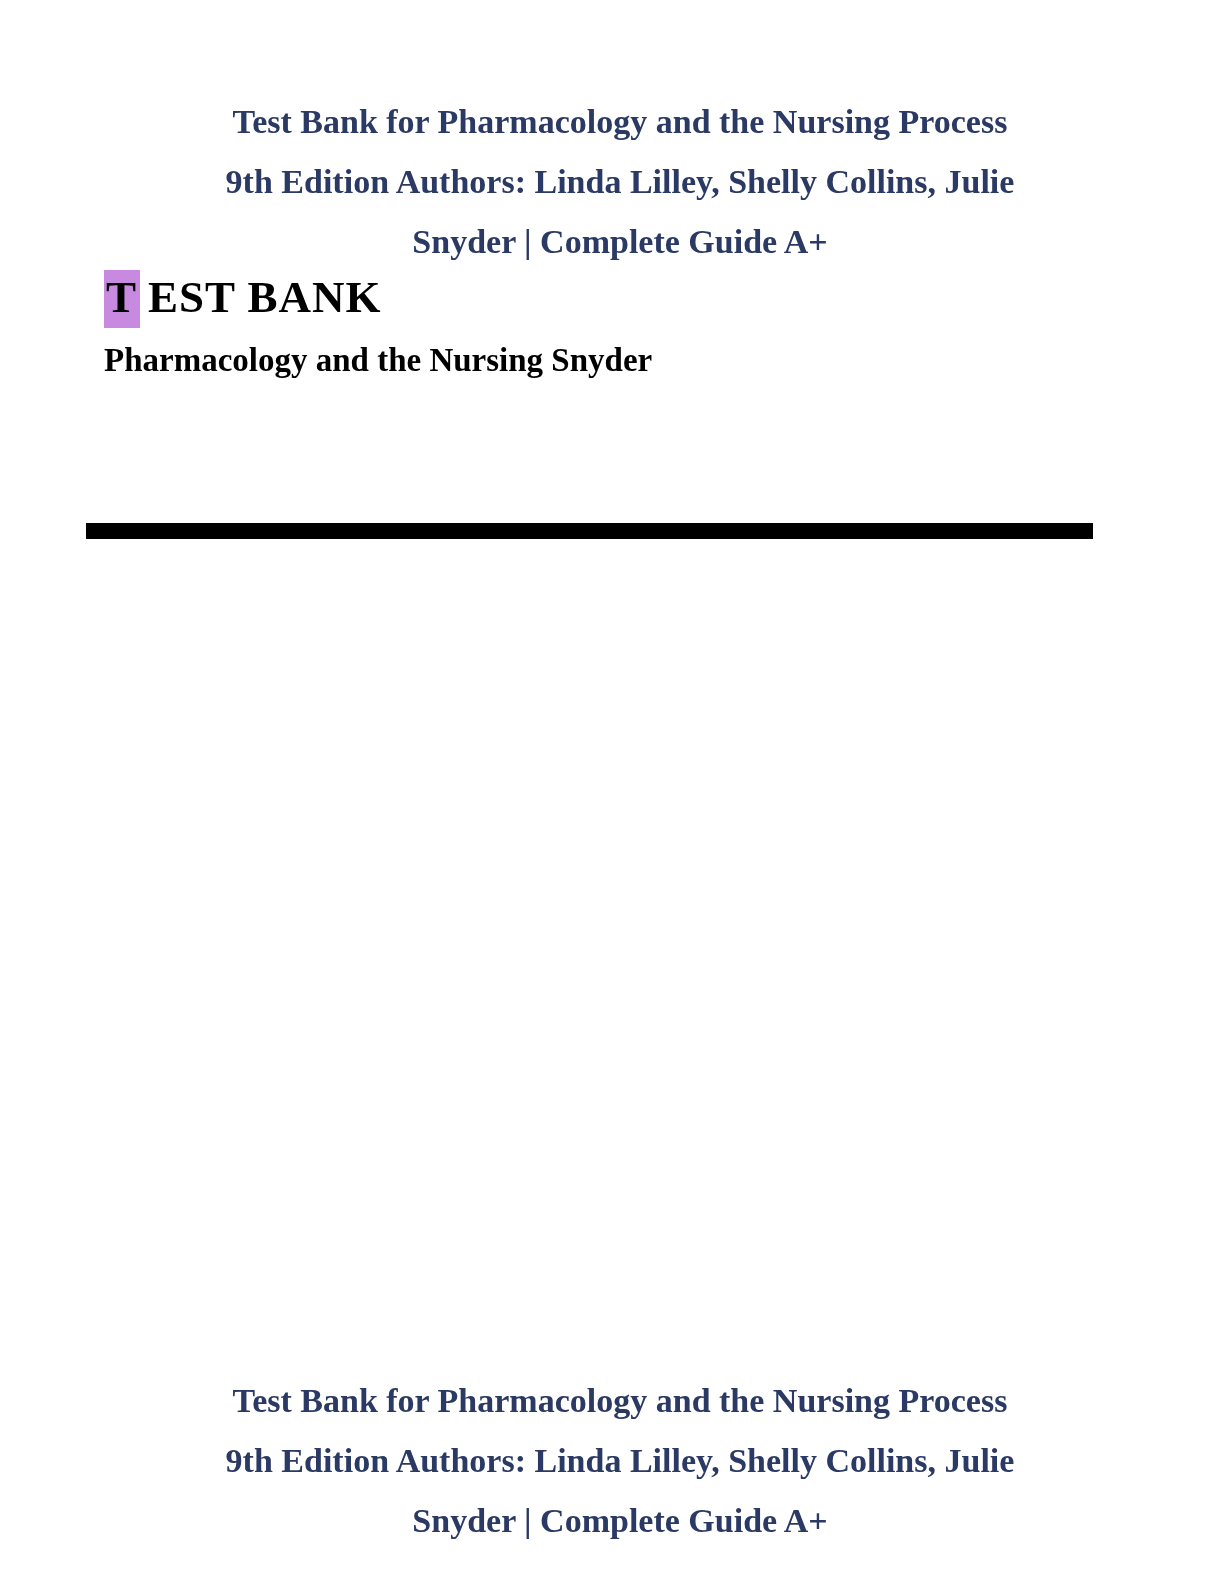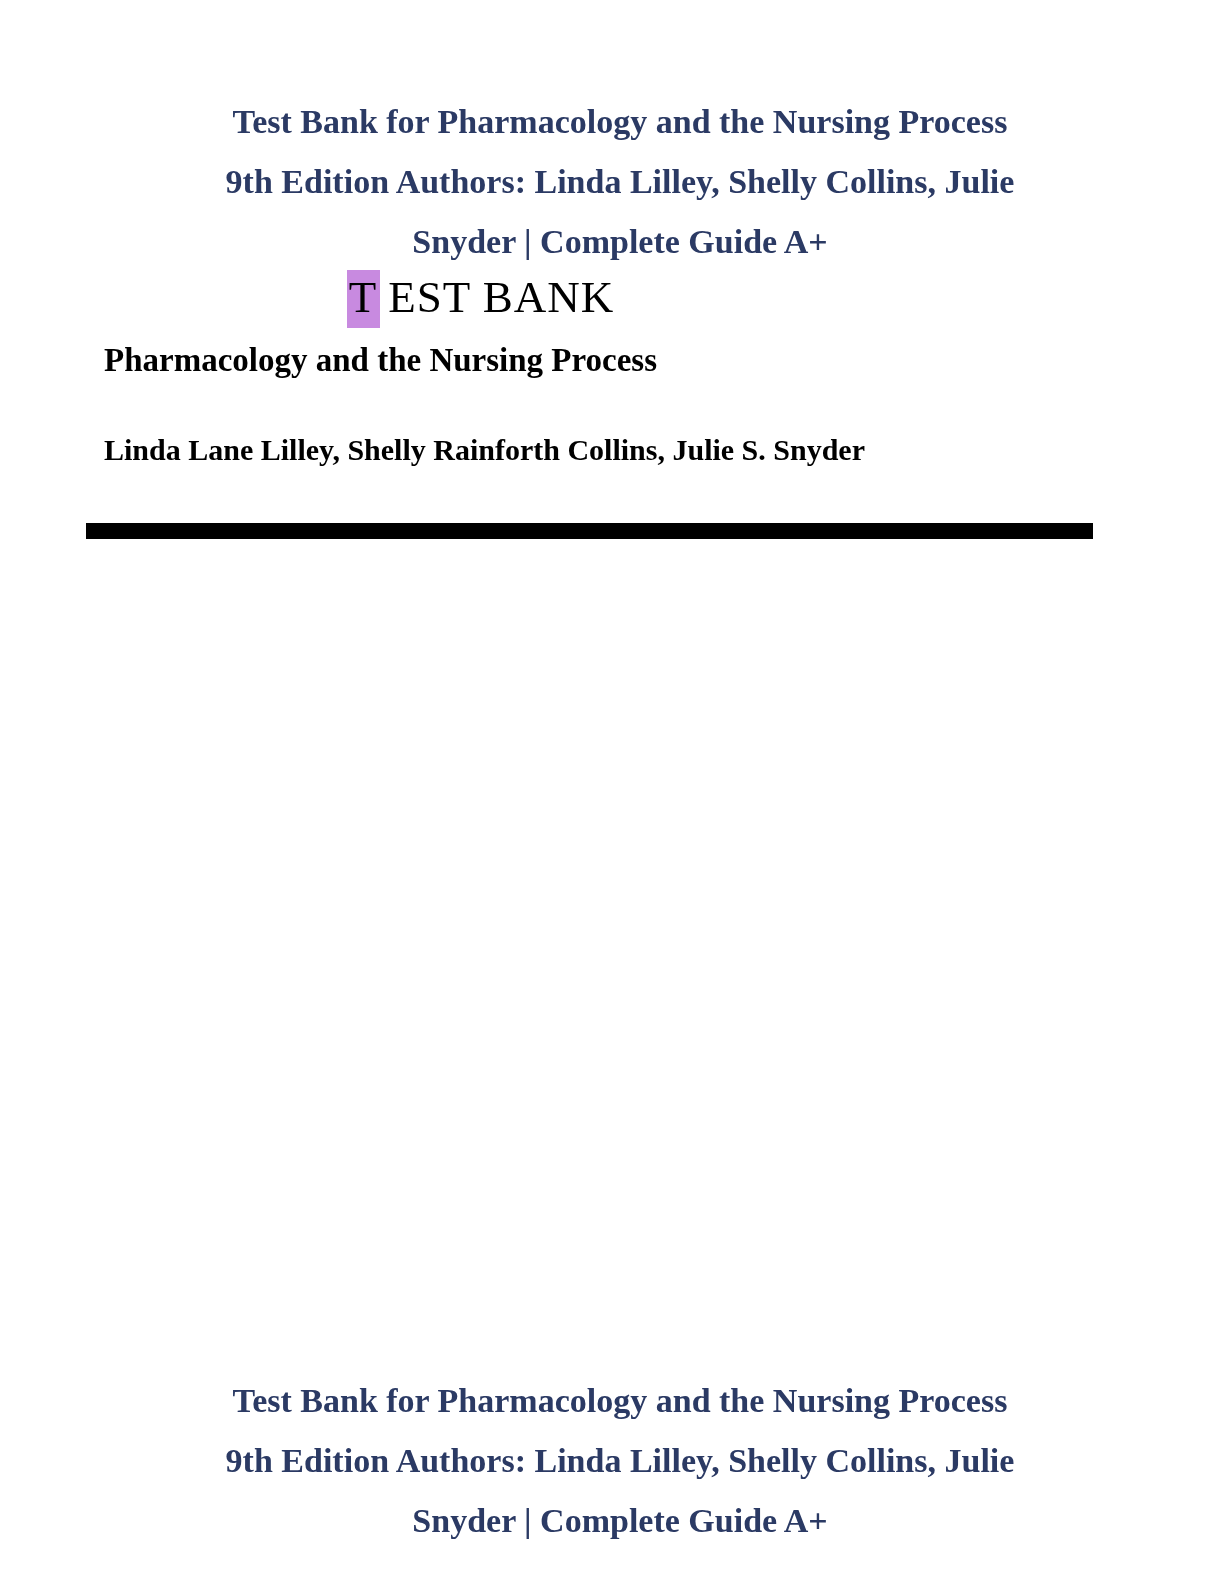--- a/index.html
+++ b/index.html
@@ -34,23 +34,22 @@
   
   .main {
     position: absolute;
     left: 80px;
     top: 246px;
     color: #000000;
   }
   .testbank {
     font-size: 45px;
     line-height: 54px;
-    font-weight: normal;
+    font-weight: bold;
     letter-spacing: 1px;
-    text-align: center;
   }
   .hl {
     background: #c88ae0;
     padding: 2px 3px 6px 2px;
   }
   .subtitle {
     font-size: 33px;
     line-height: 40px;
     font-weight: bold;
   }
@@ -81,22 +80,21 @@
 <div class="page">
 
   <div class="doc-title header">
     <div>Test Bank for Pharmacology and the Nursing Process</div>
     <div>9th Edition Authors: Linda Lilley, Shelly Collins, Julie</div>
     <div>Snyder | Complete Guide A+</div>
   </div>
 
   <div class="main">
     <div class="testbank"><span class="hl">T</span><span>EST BANK</span></div>
-    <div class="subtitle">Pharmacology and the Nursing Process</div>
-    <div class="authors">Linda Lane Lilley, Shelly Rainforth Collins, Julie S. Snyder</div>
+    <div class="subtitle">Pharmacology and the Nursing Snyder</div>
   </div>
 
   <div class="rule"></div>
 
   <div class="doc-title footer">
     <div>Test Bank for Pharmacology and the Nursing Process</div>
     <div>9th Edition Authors: Linda Lilley, Shelly Collins, Julie</div>
     <div>Snyder | Complete Guide A+</div>
   </div>
 

